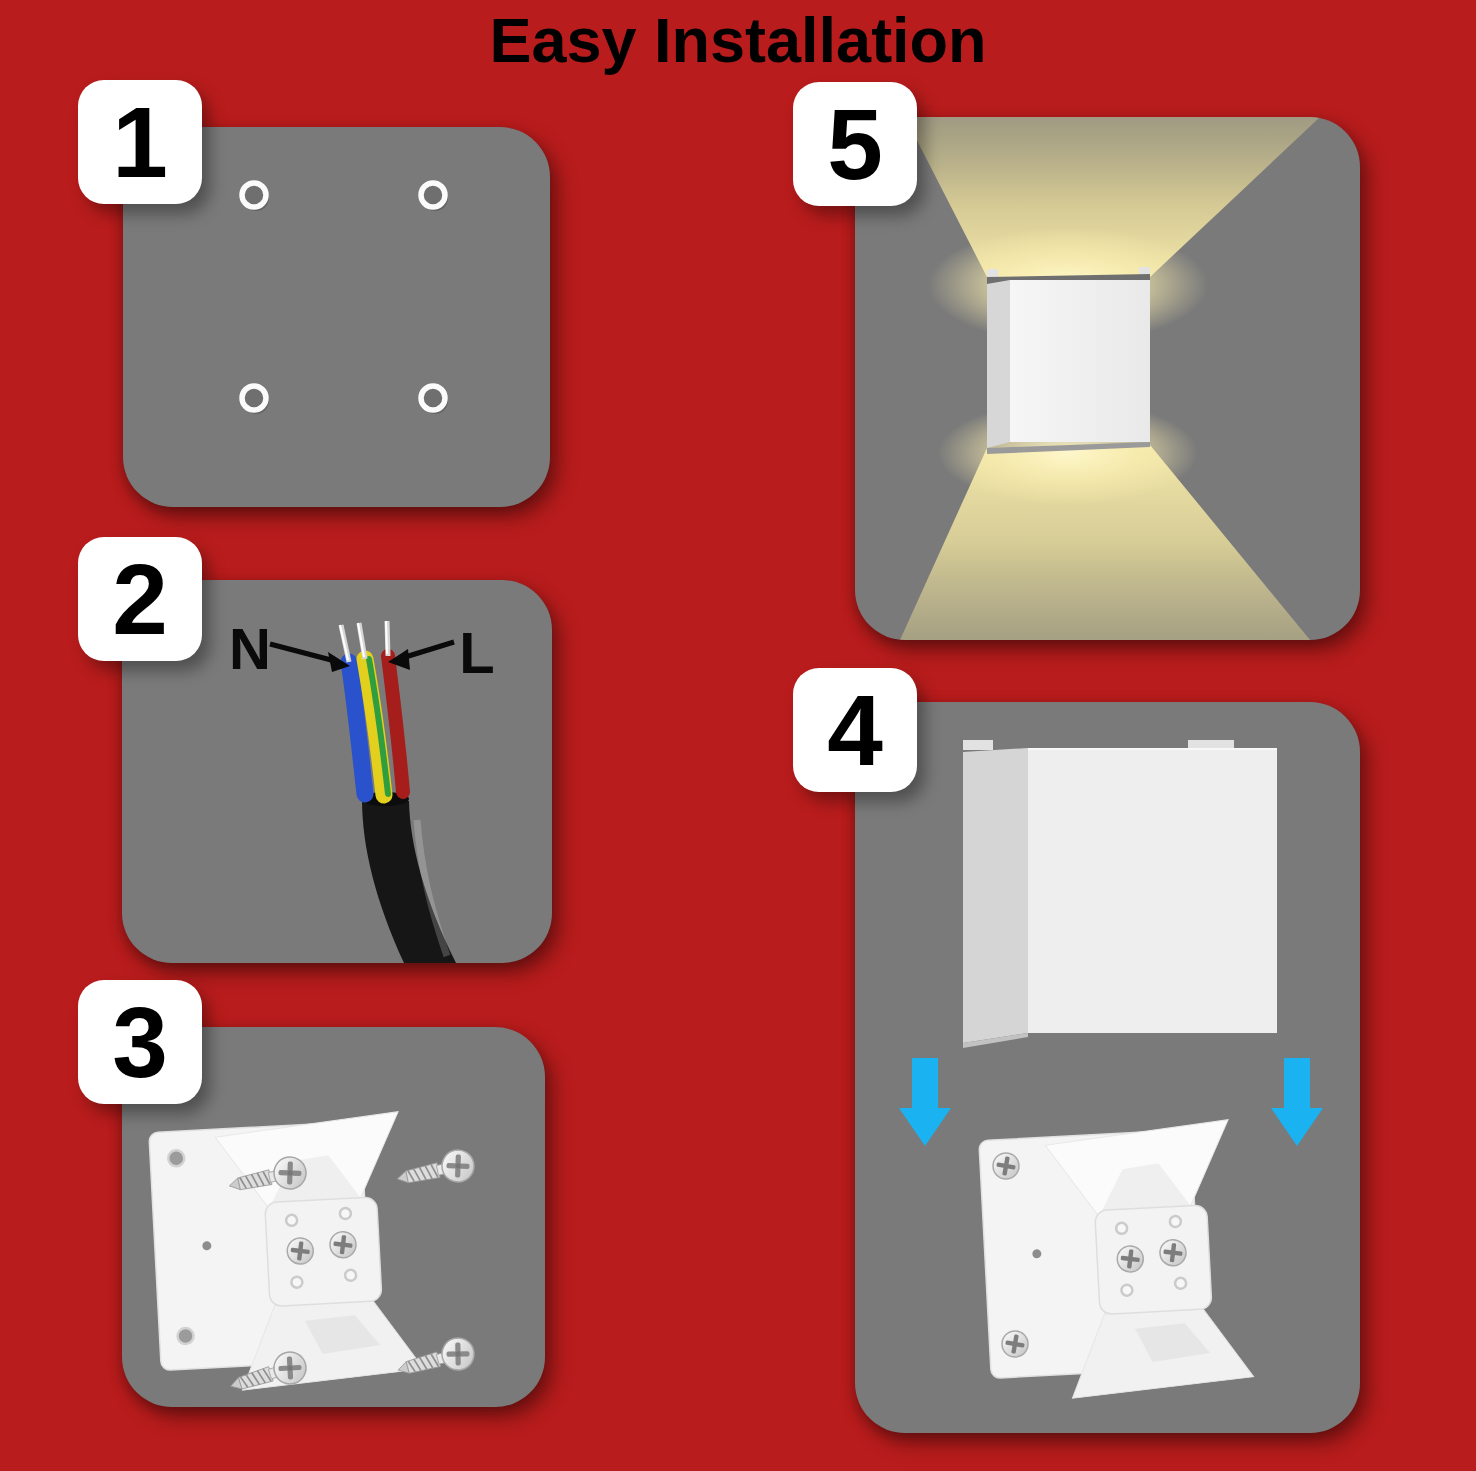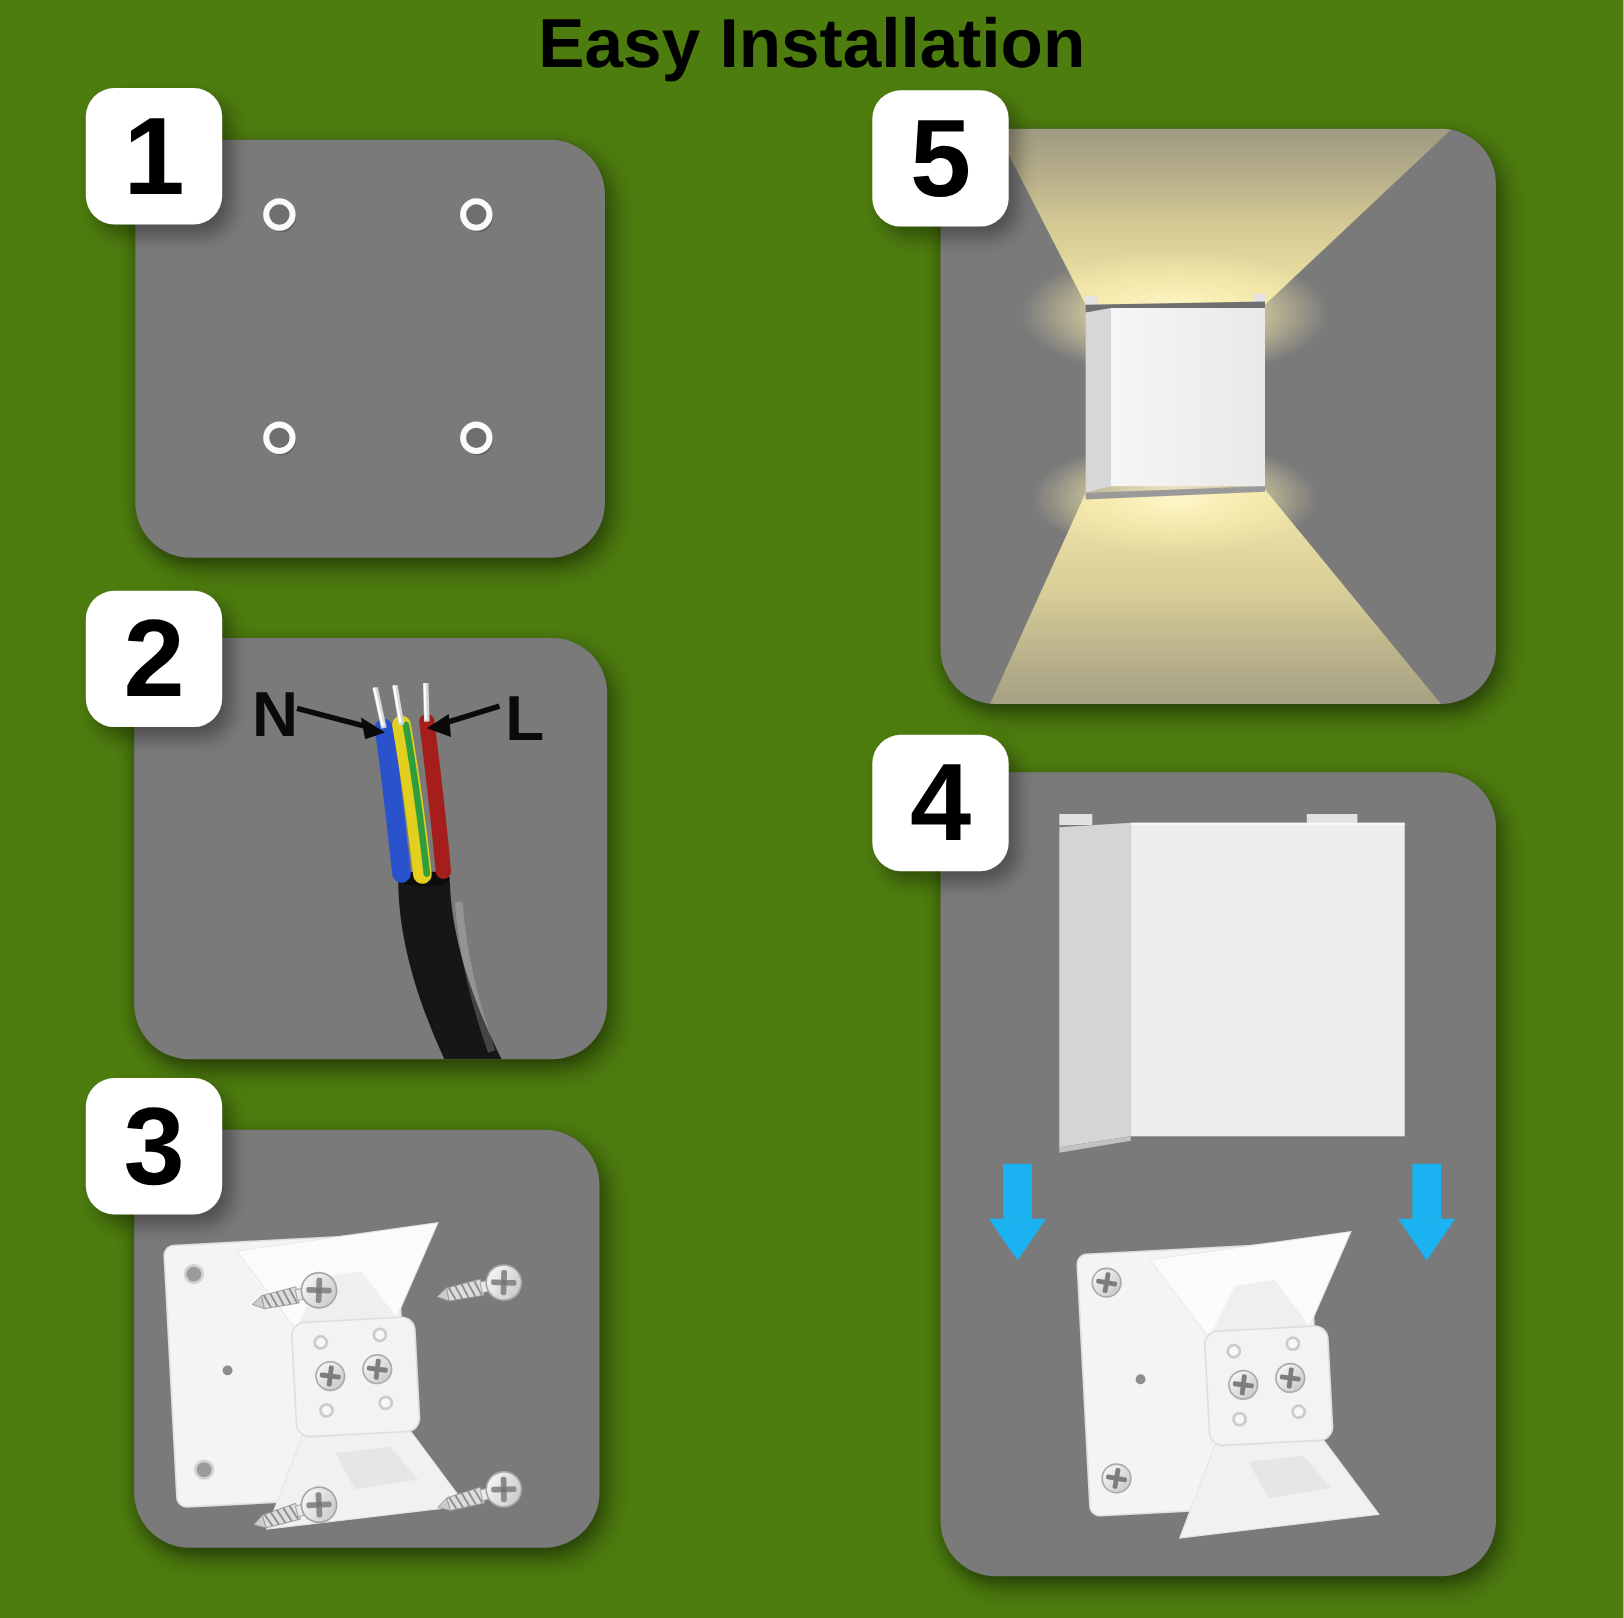--- a/index.html
+++ b/index.html
@@ -1,17 +1,17 @@
 <!DOCTYPE html>
 <html style="--panel-gray: #7a7a7a; --arrow-blue: #1ab2f0; --wire-blue: #2a52cc; --wire-yellow: #e3cf1d; --wire-green: #2f9e3f; --wire-red: #a61e1c; --cable-black: #161616; --light-warm: #f2e29e;"><head>
 <meta charset="utf-8">
 <style>
   html,body{margin:0;padding:0;background:#ffffff;}
   .canvas{
-    position:relative;width:1476px;height:1471px;background:#4d7c0f;overflow:hidden;
+    position:relative;width:1476px;height:1471px;background:#b91c1c;overflow:hidden;
     font-family:"Liberation Sans", sans-serif;
   }
   .title{
     position:absolute;left:0;top:4px;width:100%;text-align:center;
     font-size:63px;font-weight:bold;color:#000;letter-spacing:0px;
   }
   .panel{
     position:absolute;border-radius:50px;overflow:hidden;
     background:var(--panel-gray,#7a7a7a);
     box-shadow:8px 10px 20px rgba(0,0,0,.40), -3px 4px 12px rgba(0,0,0,.18);

